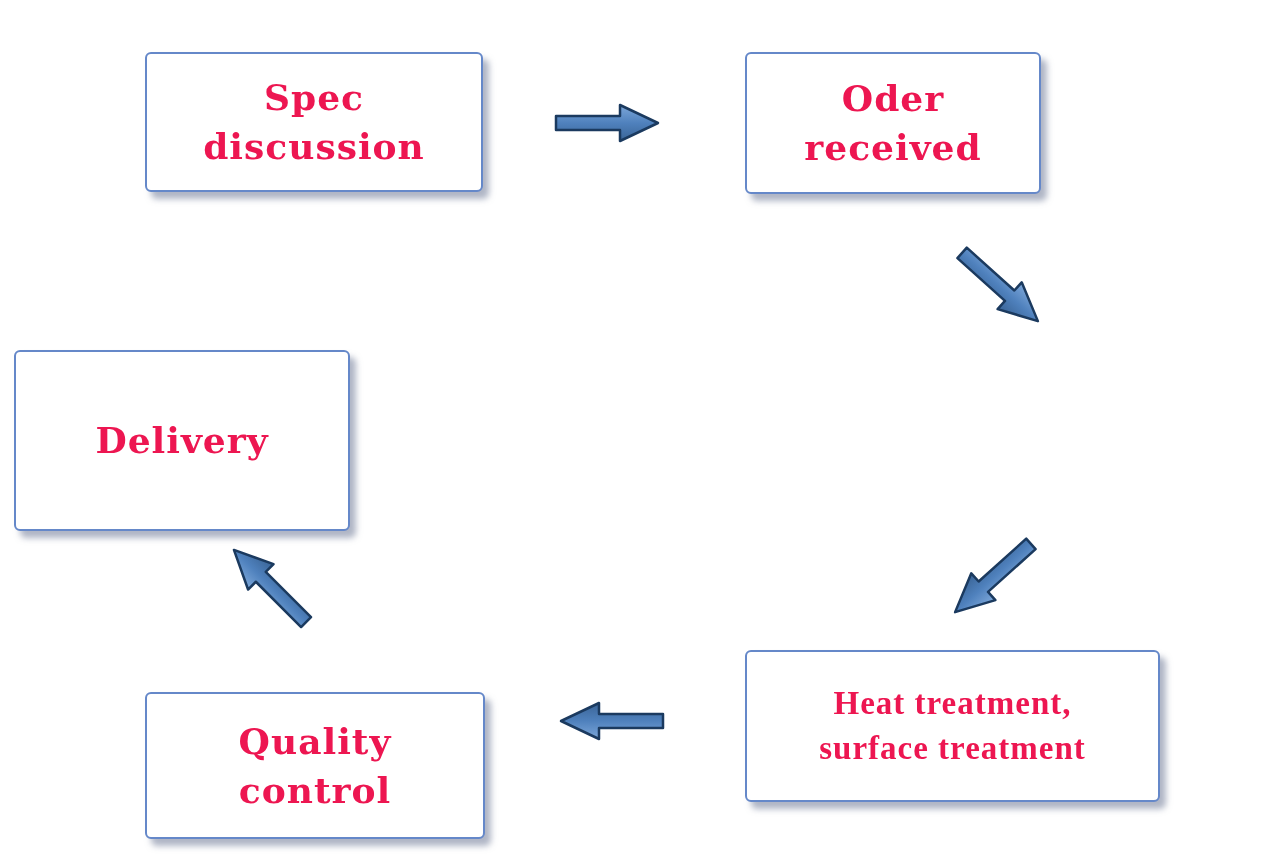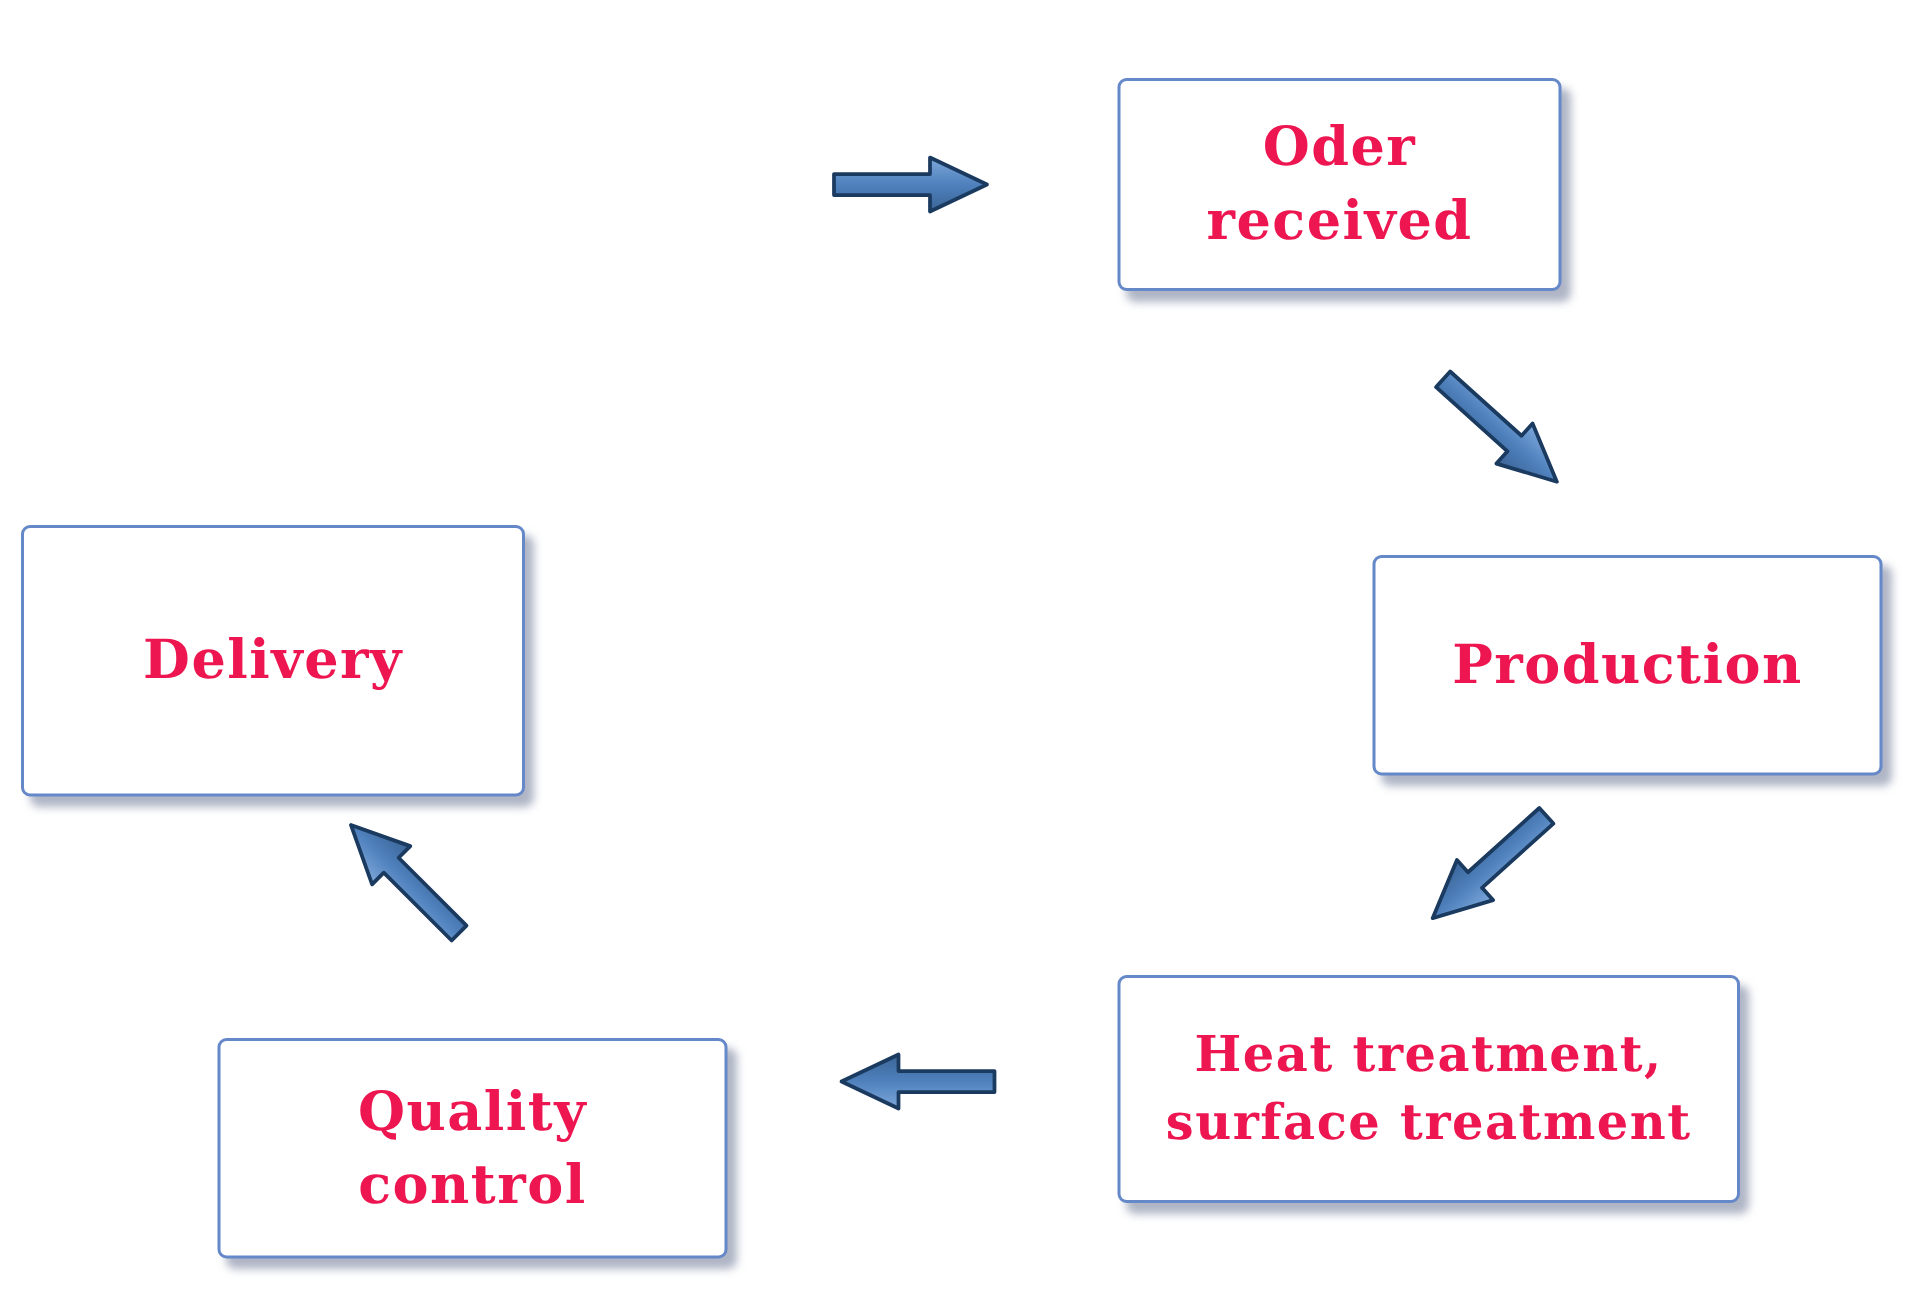--- a/index.html
+++ b/index.html
@@ -30,20 +30,21 @@
     font-weight: bold;
     font-size: 36px;
     line-height: 1.35;
     color: #ed1651;
     text-align: center;
     white-space: pre-line;
     letter-spacing: 1px;
   }
   .node-heat .label {
     font-size: 33px;
+    font-family: Liberation Serif, serif;
   }
   .arrow {
     position: absolute;
     width: 110px;
     height: 46px;
   }
   .arrow svg {
     display: block;
     width: 100%;
     height: 100%;
@@ -57,29 +58,30 @@
   <svg width="0" height="0" style="position:absolute" aria-hidden="true">
     <defs>
       <linearGradient id="arrowGrad" x1="0" y1="0" x2="0" y2="1">
         <stop offset="0" stop-color="#7da7d9"></stop>
         <stop offset="0.5" stop-color="#4f81bd"></stop>
         <stop offset="1" stop-color="#3a6496"></stop>
       </linearGradient>
     </defs>
   </svg>
 
+  <div class="node" style="left:145px; top:52px; width:338px; height:140px;">
+    <div class="label">Spec
+discussion</div>
+  </div>
 
   <div class="node" style="left:745px; top:52px; width:296px; height:142px;">
     <div class="label">Oder
 received</div>
   </div>
 
-  <div class="node" style="left:915px; top:370px; width:340px; height:147px;">
-    <div class="label">Production</div>
-  </div>
 
   <div class="node node-heat" style="left:745px; top:650px; width:415px; height:152px;">
     <div class="label">Heat treatment,
 surface treatment</div>
   </div>
 
   <div class="node" style="left:145px; top:655px; width:340px; height:147px;margin-top:37px;">
     <div class="label">Quality
 control</div>
   </div>

